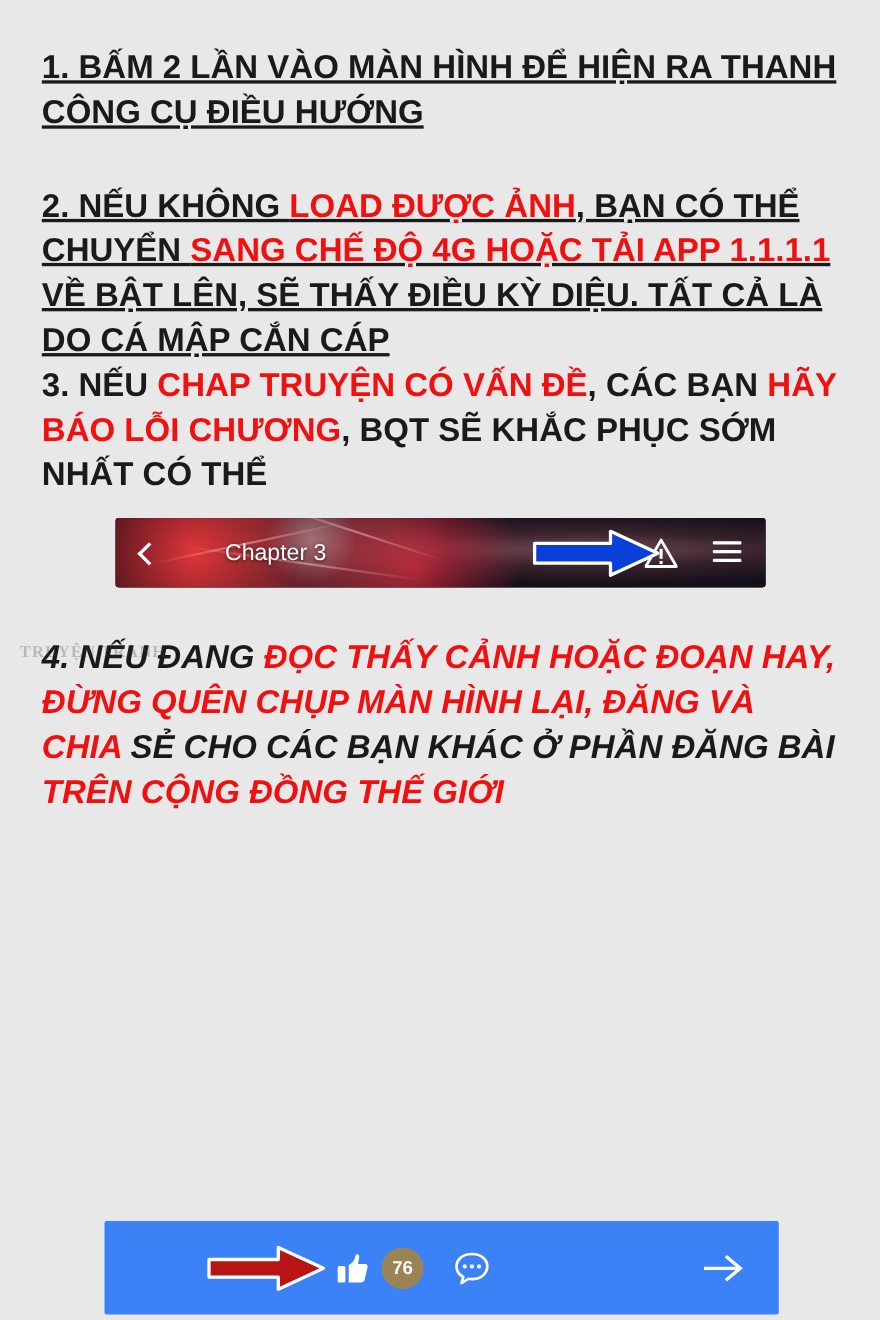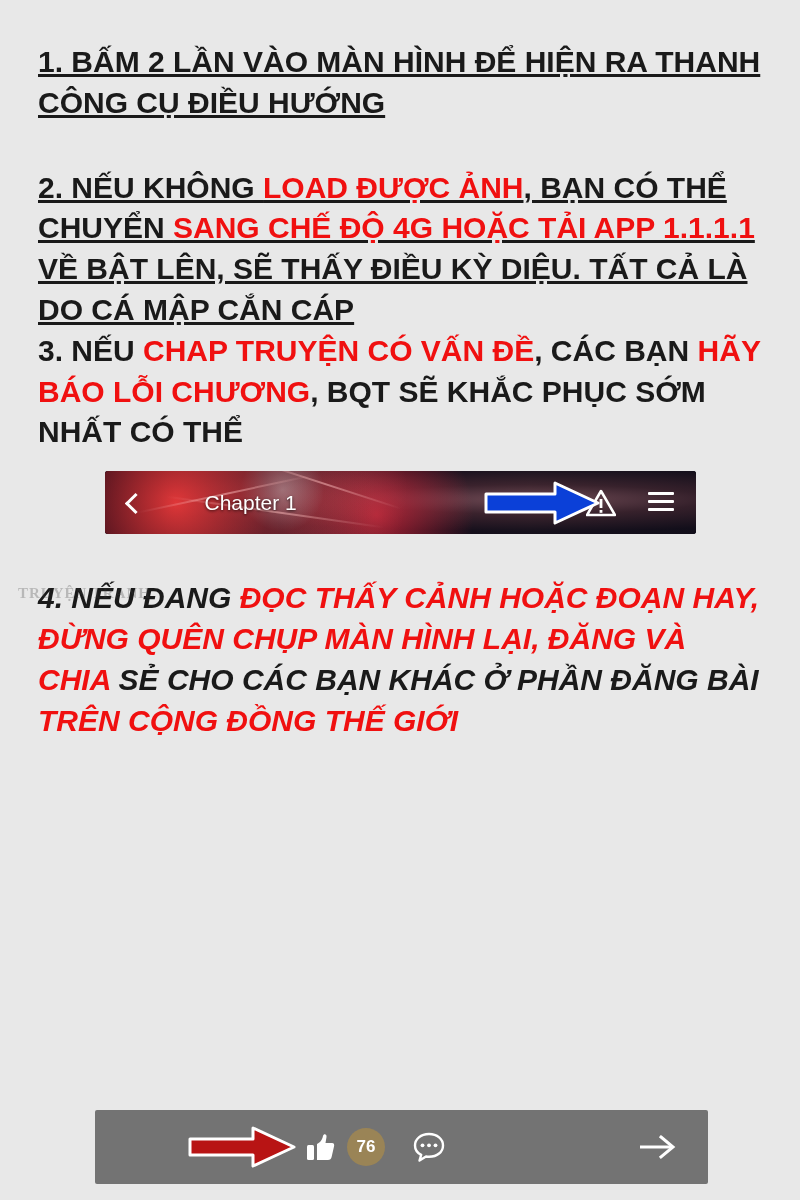--- a/index.html
+++ b/index.html
@@ -166,22 +166,22 @@
     width: 118px;
     height: 46px;
   }
 
   
   .bottom-bar {
     position: absolute;
     left: 95px;
     top: 1068px;
     width: 613px;
-    height: 74px;
-    background: #737373;
+    height: 85px;
+    background: #3b82f6;
     border-radius: 2px;
   }
   .bb-redarrow {
     position: absolute;
     left: 92px;
     top: 50%;
     transform: translateY(-50%);
     width: 110px;
     height: 46px;
   }
@@ -242,21 +242,21 @@
     <span class="wm-top">TRUYỆN TRANH</span>
   </div>
 
   <div class="chapter-bar">
     <div class="cb-bg"></div>
     <div class="cb-streak" style="left:30px; top:22px; width:180px; transform:rotate(-12deg);"></div>
     <div class="cb-streak" style="left:60px; top:40px; width:220px; transform:rotate(8deg);"></div>
     <div class="cb-streak" style="left:140px; top:12px; width:160px; transform:rotate(18deg);"></div>
 
     <div class="cb-back"></div>
-    <div class="cb-title">Chapter 1</div>
+    <div class="cb-title">Chapter 3</div>
 
     <svg class="blue-arrow" viewBox="0 0 118 46">
       <polygon points="3,14 72,14 72,3 115,23 72,43 72,32 3,32" fill="#0b40d8" stroke="#ffffff" stroke-width="3" stroke-linejoin="round"></polygon>
     </svg>
 
     <svg class="cb-warn" viewBox="0 0 30 28">
       <polygon points="15,2 29,26 1,26" fill="none" stroke="#ffffff" stroke-width="2.6" stroke-linejoin="round"></polygon>
       <rect x="13.6" y="10" width="2.8" height="9" fill="#ffffff"></rect>
       <rect x="13.6" y="21" width="2.8" height="2.8" fill="#ffffff"></rect>
     </svg>

